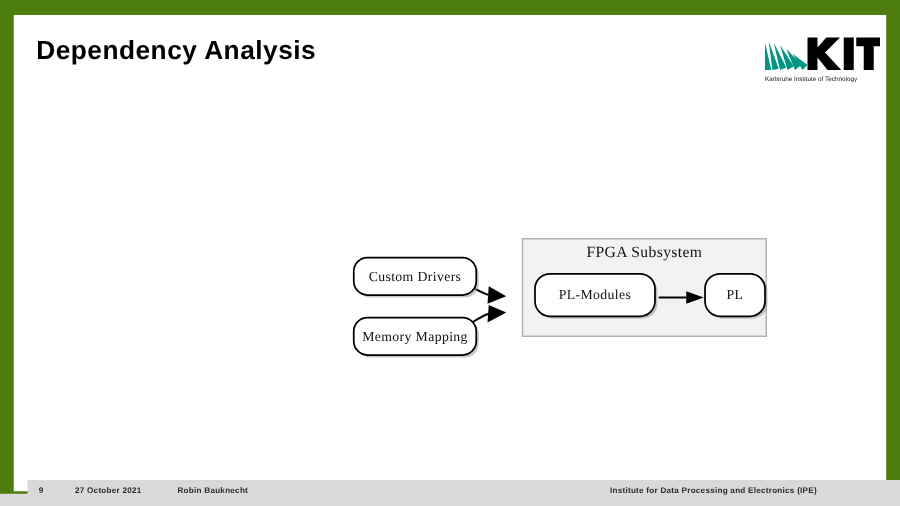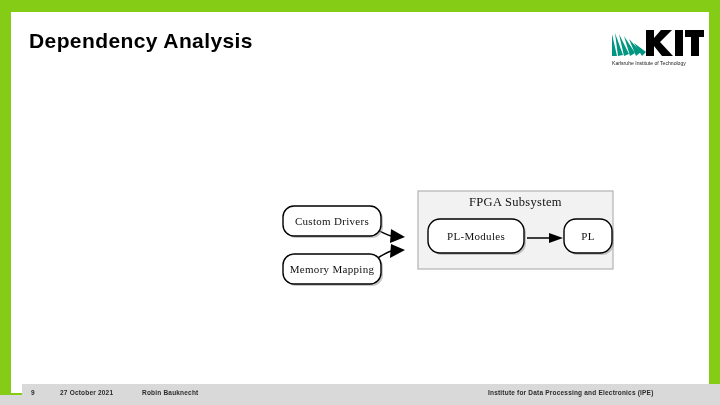--- a/index.html
+++ b/index.html
@@ -12,21 +12,21 @@
     height: 405px;
     overflow: hidden;
     font-family: "Liberation Sans", sans-serif;
   }
 
   
   #slide-frame {
     position: absolute;
     left: 0; top: 0;
     width: 720px; height: 395px;
-    background: #84cc16;
+    background: #4d7c0f;
   }
 
   
   #slide {
     position: absolute;
     left: 11px;
     top: 12px;
     width: 698px;
     height: 381px;
     background: #ffffff;

